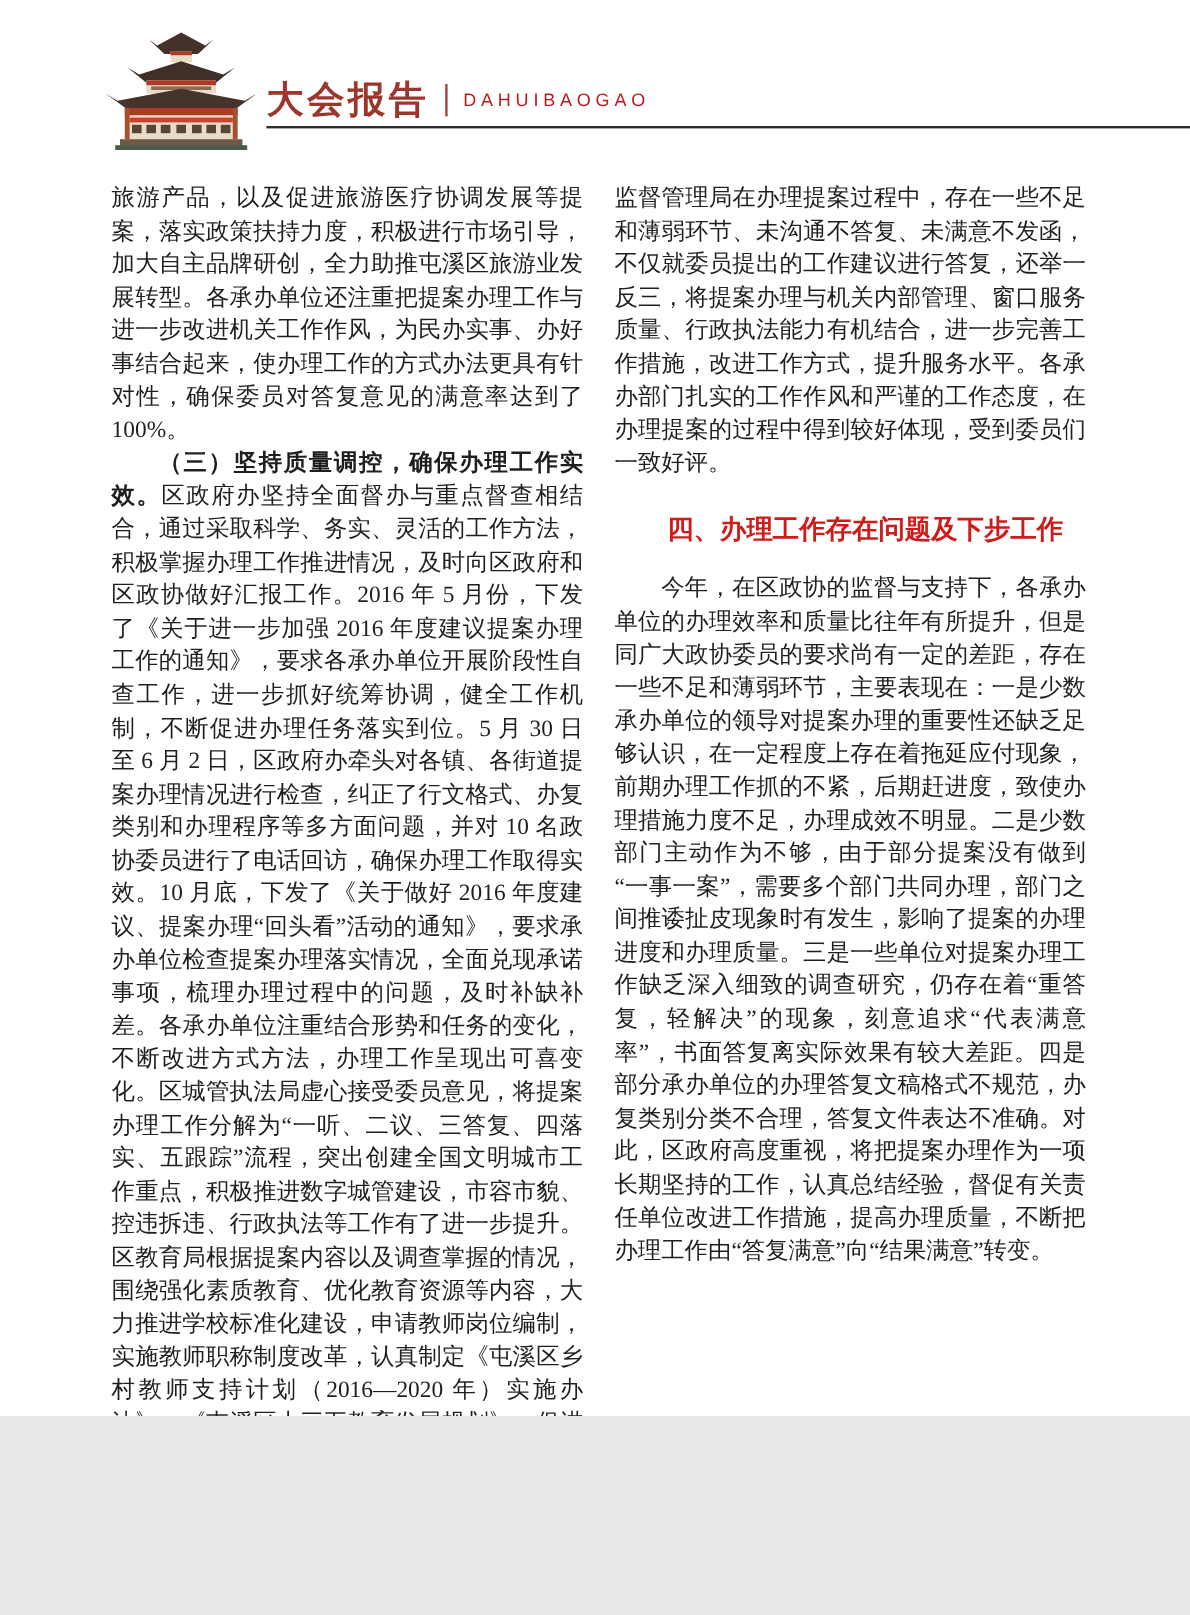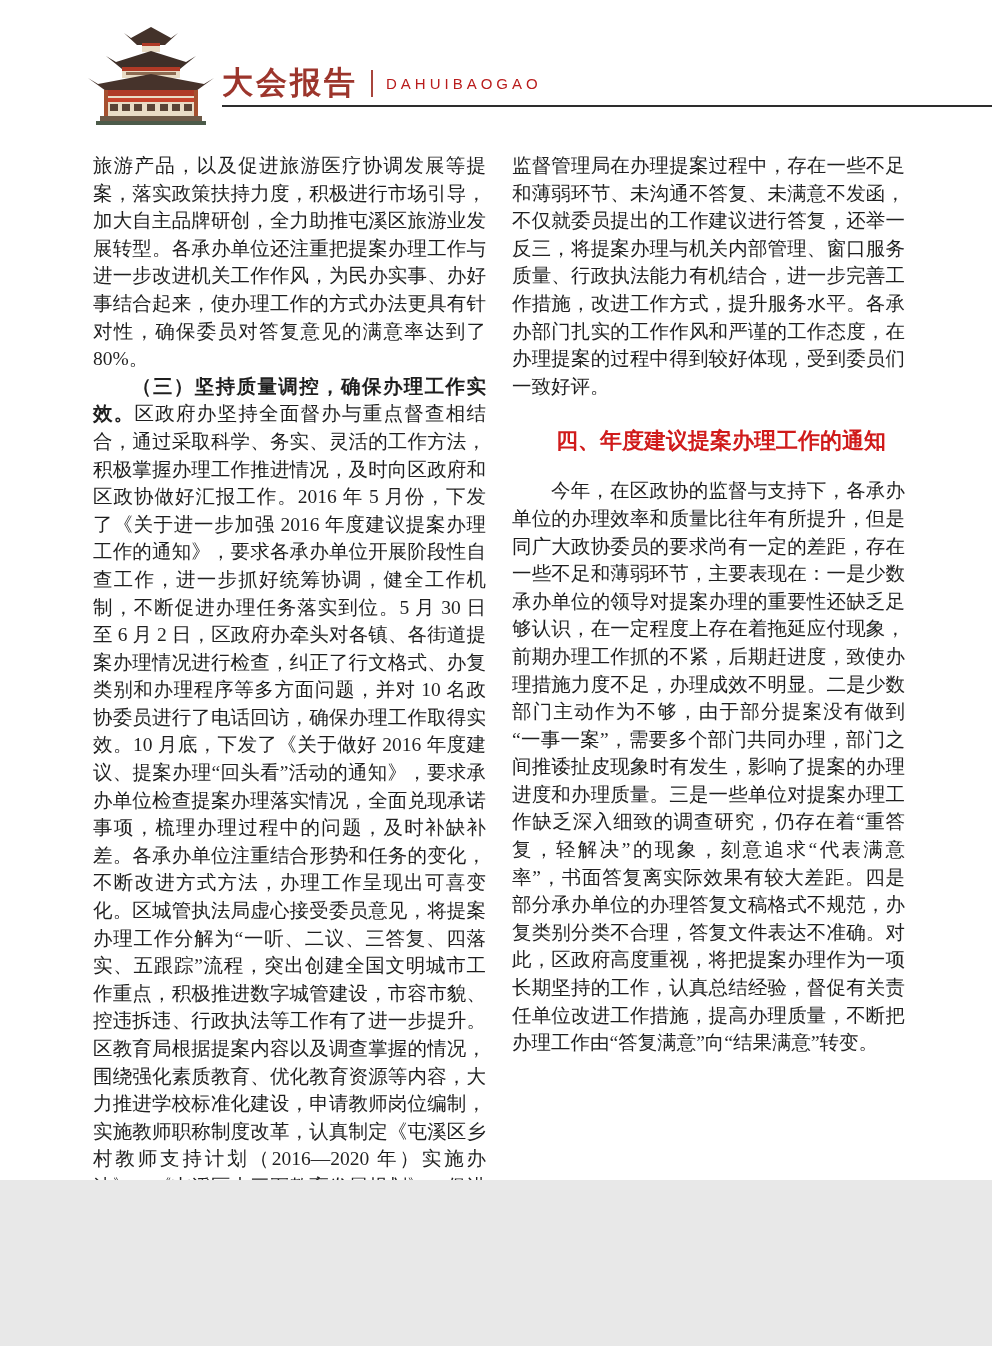--- a/index.html
+++ b/index.html
@@ -117,26 +117,26 @@
 
   <div class="masthead">
     <span class="masthead-cn" style="color: rgb(156, 53, 44);">大会报告</span>
     <span class="masthead-divider"></span>
     <span class="masthead-py" style="color: #b91c1c;">DAHUIBAOGAO</span>
   </div>
   <div class="header-rule"></div>
 
   <main class="columns">
     <div class="col">
-      <p class="no-indent">旅游产品，以及促进旅游医疗协调发展等提案，落实政策扶持力度，积极进行市场引导，加大自主品牌研创，全力助推屯溪区旅游业发展转型。各承办单位还注重把提案办理工作与进一步改进机关工作作风，为民办实事、办好事结合起来，使办理工作的方式办法更具有针对性，确保委员对答复意见的满意率达到了 80%。</p>
+      <p class="no-indent">旅游产品，以及促进旅游医疗协调发展等提案，落实政策扶持力度，积极进行市场引导，加大自主品牌研创，全力助推屯溪区旅游业发展转型。各承办单位还注重把提案办理工作与进一步改进机关工作作风，为民办实事、办好事结合起来，使办理工作的方式办法更具有针对性，确保委员对答复意见的满意率达到了 100%。</p>
       <p><span class="lead-bold">（三）坚持质量调控，确保办理工作实效。</span><span>区政府办坚持全面督办与重点督查相结合，通过采取科学、务实、灵活的工作方法，积极掌握办理工作推进情况，及时向区政府和区政协做好汇报工作。2016 年 5 月份，下发了《关于进一步加强 2016 年度建议提案办理工作的通知》，要求各承办单位开展阶段性自查工作，进一步抓好统筹协调，健全工作机制，不断促进办理任务落实到位。5 月 30 日至 6 月 2 日，区政府办牵头对各镇、各街道提案办理情况进行检查，纠正了行文格式、办复类别和办理程序等多方面问题，并对 10 名政协委员进行了电话回访，确保办理工作取得实效。10 月底，下发了《关于做好 2016 年度建议、提案办理“回头看”活动的通知》，要求承办单位检查提案办理落实情况，全面兑现承诺事项，梳理办理过程中的问题，及时补缺补差。各承办单位注重结合形势和任务的变化，不断改进方式方法，办理工作呈现出可喜变化。区城管执法局虚心接受委员意见，将提案办理工作分解为“一听、二议、三答复、四落实、五跟踪”流程，突出创建全国文明城市工作重点，积极推进数字城管建设，市容市貌、控违拆违、行政执法等工作有了进一步提升。区教育局根据提案内容以及调查掌握的情况，围绕强化素质教育、优化教育资源等内容，大力推进学校标准化建设，申请教师岗位编制，实施教师职称制度改革，认真制定《屯溪区乡村教师支持计划（2016—2020 年）实施办法》、《屯溪区十三五教育发展规划》，促进了义务教育的均衡发展。区民政局经过多年实践，健全完善了“集中见面会”制度，每年在办理工作完成后，都坚持邀请政协委员集中座谈，再次征询意见建议，不断强化为民服务的意识。区市场</span></p>
     </div>
     <div class="col">
       <p class="no-indent">监督管理局在办理提案过程中，存在一些不足和薄弱环节、未沟通不答复、未满意不发函，不仅就委员提出的工作建议进行答复，还举一反三，将提案办理与机关内部管理、窗口服务质量、行政执法能力有机结合，进一步完善工作措施，改进工作方式，提升服务水平。各承办部门扎实的工作作风和严谨的工作态度，在办理提案的过程中得到较好体现，受到委员们一致好评。</p>
-      <h2 class="section-heading" style="color: rgb(208, 27, 27);">四、年度建议提案办理工作的通知</h2>
+      <h2 class="section-heading" style="color: rgb(208, 27, 27);">四、办理工作存在问题及下步工作</h2>
       <p>今年，在区政协的监督与支持下，各承办单位的办理效率和质量比往年有所提升，但是同广大政协委员的要求尚有一定的差距，存在一些不足和薄弱环节，主要表现在：一是少数承办单位的领导对提案办理的重要性还缺乏足够认识，在一定程度上存在着拖延应付现象，前期办理工作抓的不紧，后期赶进度，致使办理措施力度不足，办理成效不明显。二是少数部门主动作为不够，由于部分提案没有做到“一事一案”，需要多个部门共同办理，部门之间推诿扯皮现象时有发生，影响了提案的办理进度和办理质量。三是一些单位对提案办理工作缺乏深入细致的调查研究，仍存在着“重答复，轻解决”的现象，刻意追求“代表满意率”，书面答复离实际效果有较大差距。四是部分承办单位的办理答复文稿格式不规范，办复类别分类不合理，答复文件表达不准确。对此，区政府高度重视，将把提案办理作为一项长期坚持的工作，认真总结经验，督促有关责任单位改进工作措施，提高办理质量，不断把办理工作由“答复满意”向“结果满意”转变。</p>
     </div>
   </main>
 
   <footer class="footer">
     <span class="page-num">22</span>
     <span class="footer-divider"></span>
     <span class="journal" style="color: #a16207;">屯溪政协 _2017 第 1 期</span>
   </footer>
 

